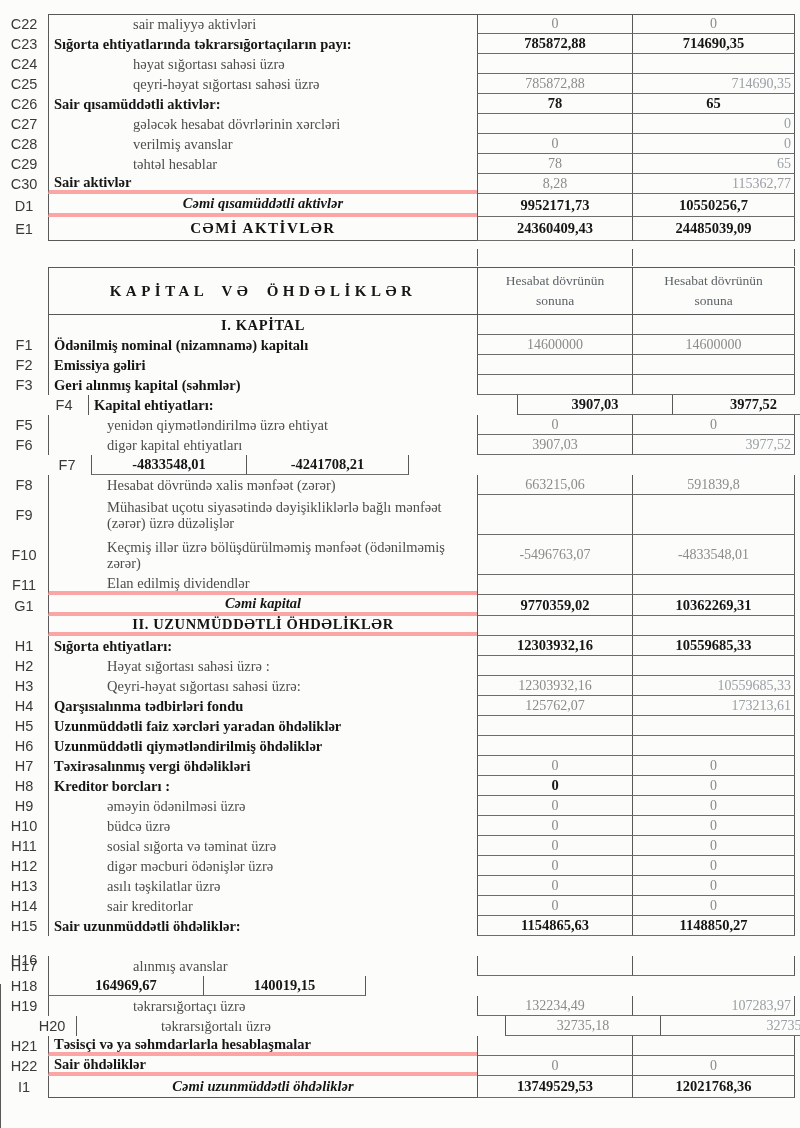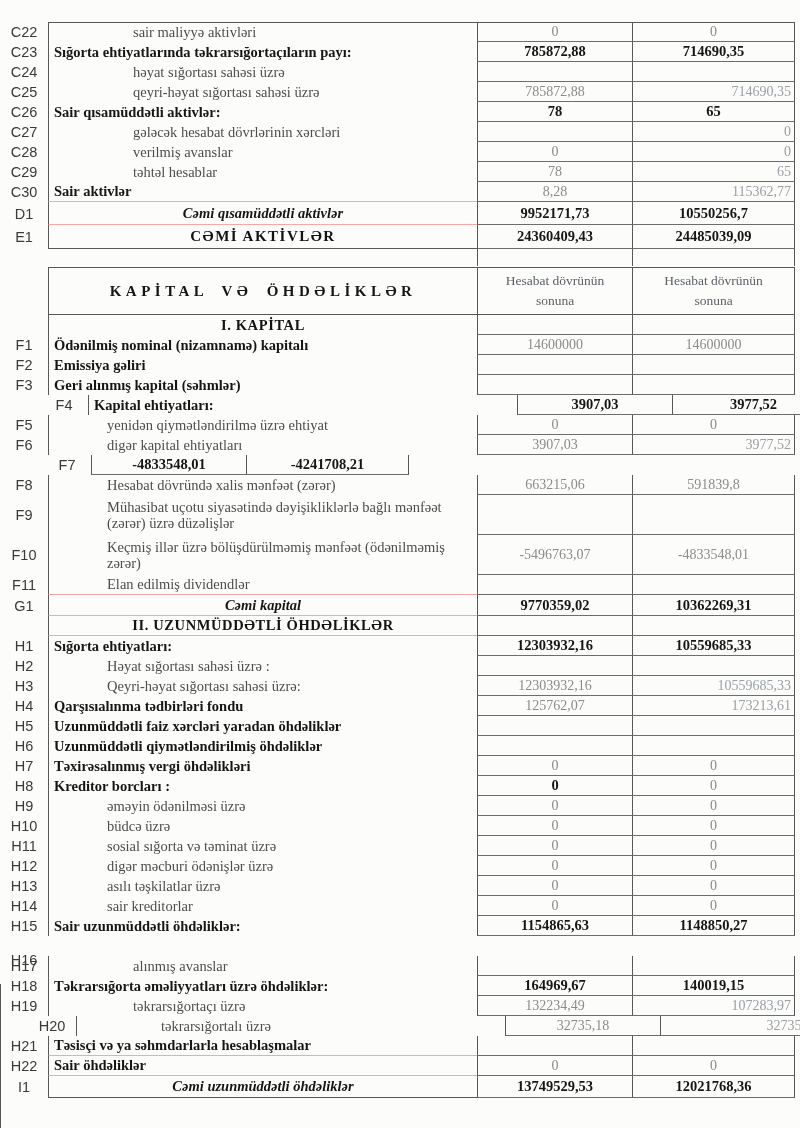--- a/index.html
+++ b/index.html
@@ -23,21 +23,21 @@
   }
   .val{
     box-sizing:border-box;border-left:1px solid #585858;border-bottom:1px solid #6d6d6d;
     display:flex;align-items:center;justify-content:center;
     font-size:14px;color:#4a4a4a;
   }
   .v1{width:155px;flex:0 0 155px;}
   .v2{width:163px;flex:0 0 163px;border-right:1px solid #585858;}
   .top{border-top:1px solid #585858;}
   .bot{border-bottom:1px solid #585858;}
-  .lsep{border-bottom:1px solid #fca5a5;}
+  .lsep{border-bottom:4px solid #fca5a5;}
   
   .main{font-weight:700;color:#161616;}
   .sub{color:#4d4d4d;}
   .ind1{padding-left:58px;}
   .ind2{padding-left:84px;}
   .total{justify-content:center;padding-left:0;font-style:italic;font-weight:700;color:#151515;}
   .grand{justify-content:center;padding-left:0;font-weight:700;letter-spacing:1.5px;color:#121212;font-size:15px;}
   .section{justify-content:center;padding-left:0;font-weight:700;color:#141414;letter-spacing:.6px;}
   
   .b{font-weight:700;color:#161616;font-size:14.5px;}
@@ -63,21 +63,21 @@
   
   .stub{
     position:absolute;left:477px;top:249px;width:318px;height:17px;box-sizing:border-box;
     border-left:1px solid #585858;border-right:1px solid #585858;
   }
   .stub .mid{position:absolute;left:154px;top:0;width:1px;height:100%;background:#585858;}
 </style>
 </head>
 <body>
 
-<div class="tbl" style="top:22px">
+<div class="tbl" style="top:14px">
   <div id="t0-rows">
       <div class="row" style="height: 20px;">
         <div class="code">C22</div>
         <div class="lbl sub ind2 top">sair maliyyə aktivləri</div>
         <div class="val v1 f top">0</div>
         <div class="val v2 f top">0</div>
       </div>
       <div class="row" style="height: 20px;">
         <div class="code">C23</div>
         <div class="lbl main">Sığorta ehtiyatlarında təkrarsığortaçıların payı:</div>
@@ -337,21 +337,20 @@
         <div class="val v2 f r">1148850,27</div>
       </div>
       <div class="row" style="height: 20px;">
         <div class="code">H17</div>
         <div class="lbl sub ind2">alınmış avanslar</div>
         <div class="val v1 "></div>
         <div class="val v2 "></div>
       </div>
       <div class="row" style="height: 20px;">
         <div class="code">H18</div>
-        <div class="lbl main">Təkrarsığorta əməliyyatları üzrə öhdəliklər:</div>
         <div class="val v1 b">164969,67</div>
         <div class="val v2 b">140019,15</div>
       </div>
       <div class="row" style="height: 20px;">
         <div class="code">H19</div>
         <div class="lbl sub ind2">təkrarsığortaçı üzrə</div>
         <div class="val v1 f">132234,49</div>
         <div class="val v2 f r">107283,97</div>
       </div>
       <div class="row" style="height: 20px; padding-left: 28px;">

